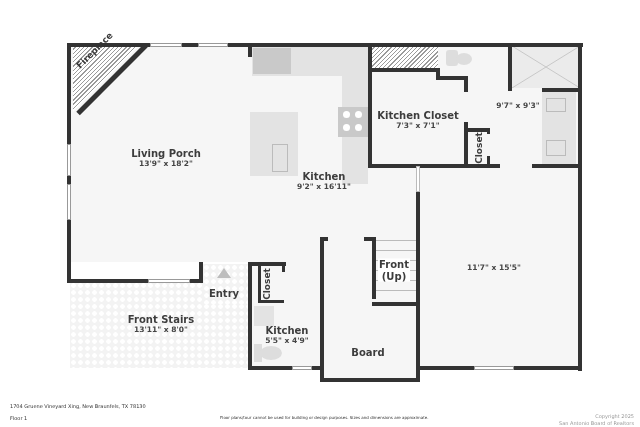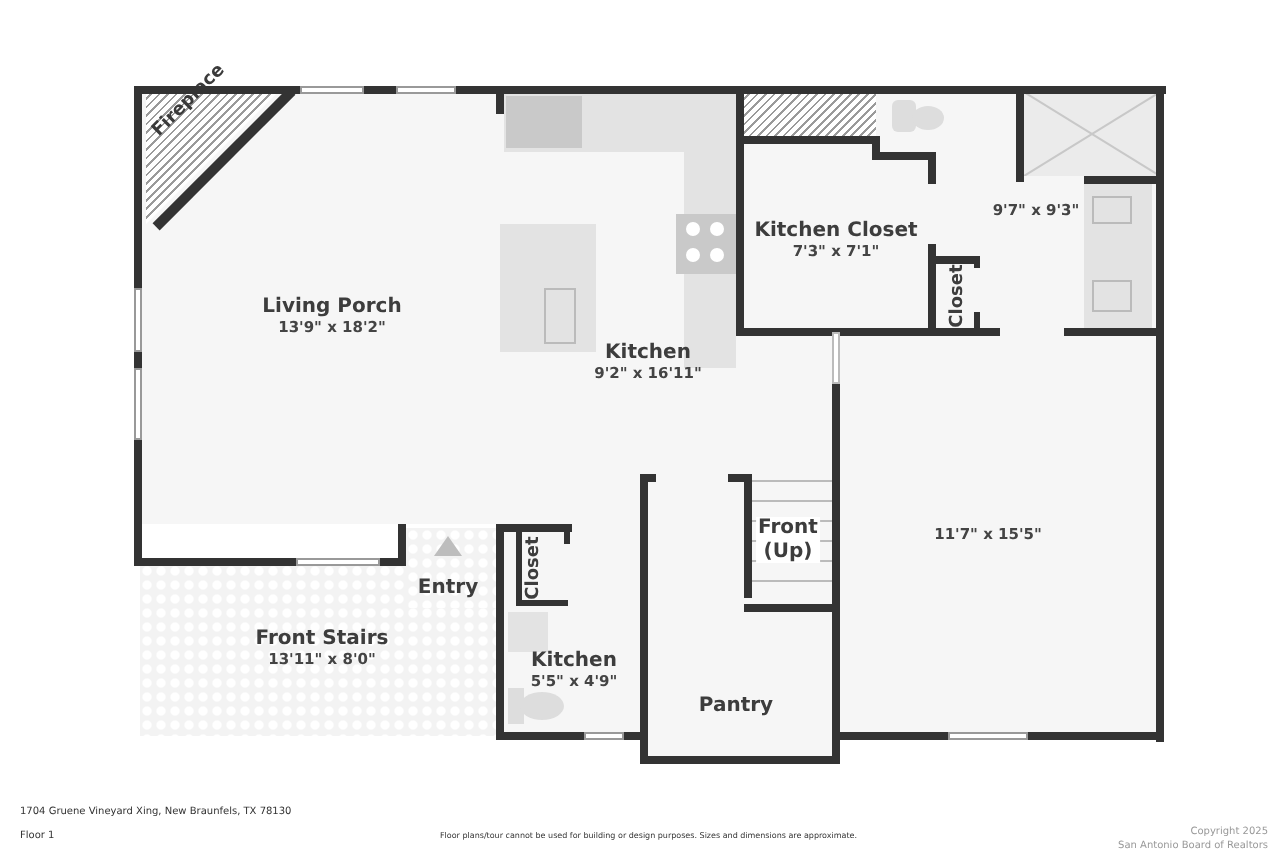--- a/index.html
+++ b/index.html
@@ -131,21 +131,21 @@
 </div>
 <div class="abs" style="left:479px;top:148px;font-size:9px;font-weight:bold;color:#3d3d3d;transform:translate(-50%,-50%) rotate(-90deg);white-space:nowrap;">Closet</div>
 <div class="lbl" style="left:494px;top:268px;">
   <span class="d">11'7" x 15'5"</span>
 </div>
 <div class="lbl" style="left:394px;top:270px;background:#fff;padding:0 1px;">
   <span class="n">Front</span>
   <span class="n">(Up)</span>
 </div>
 <div class="lbl" style="left:368px;top:353px;">
-  <span class="n">Pantry</span>
+  <span class="n">Board</span>
 </div>
 <div class="lbl" style="left:287px;top:335px;">
   <span class="n">Kitchen</span>
   <span class="d">5'5" x 4'9"</span>
 </div>
 <div class="abs" style="left:267px;top:284px;font-size:9px;font-weight:bold;color:#3d3d3d;transform:translate(-50%,-50%) rotate(-90deg);white-space:nowrap;">Closet</div>
 <div class="lbl" style="left:224px;top:294px;">
   <span class="n">Entry</span>
 </div>
 <div class="lbl" style="left:161px;top:324px;">

